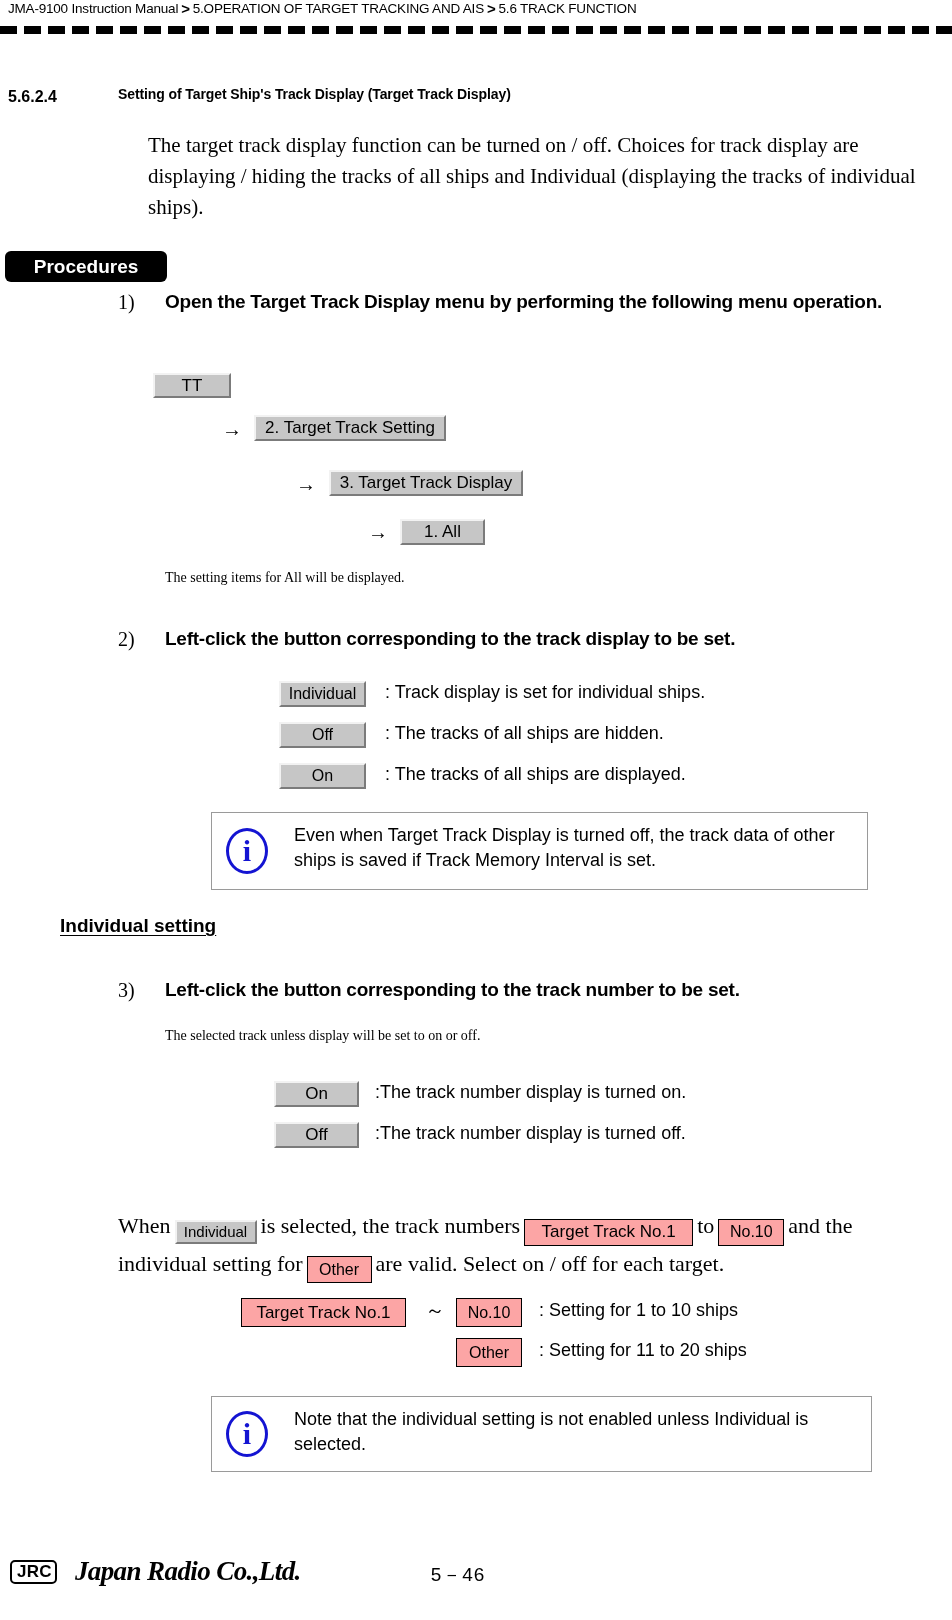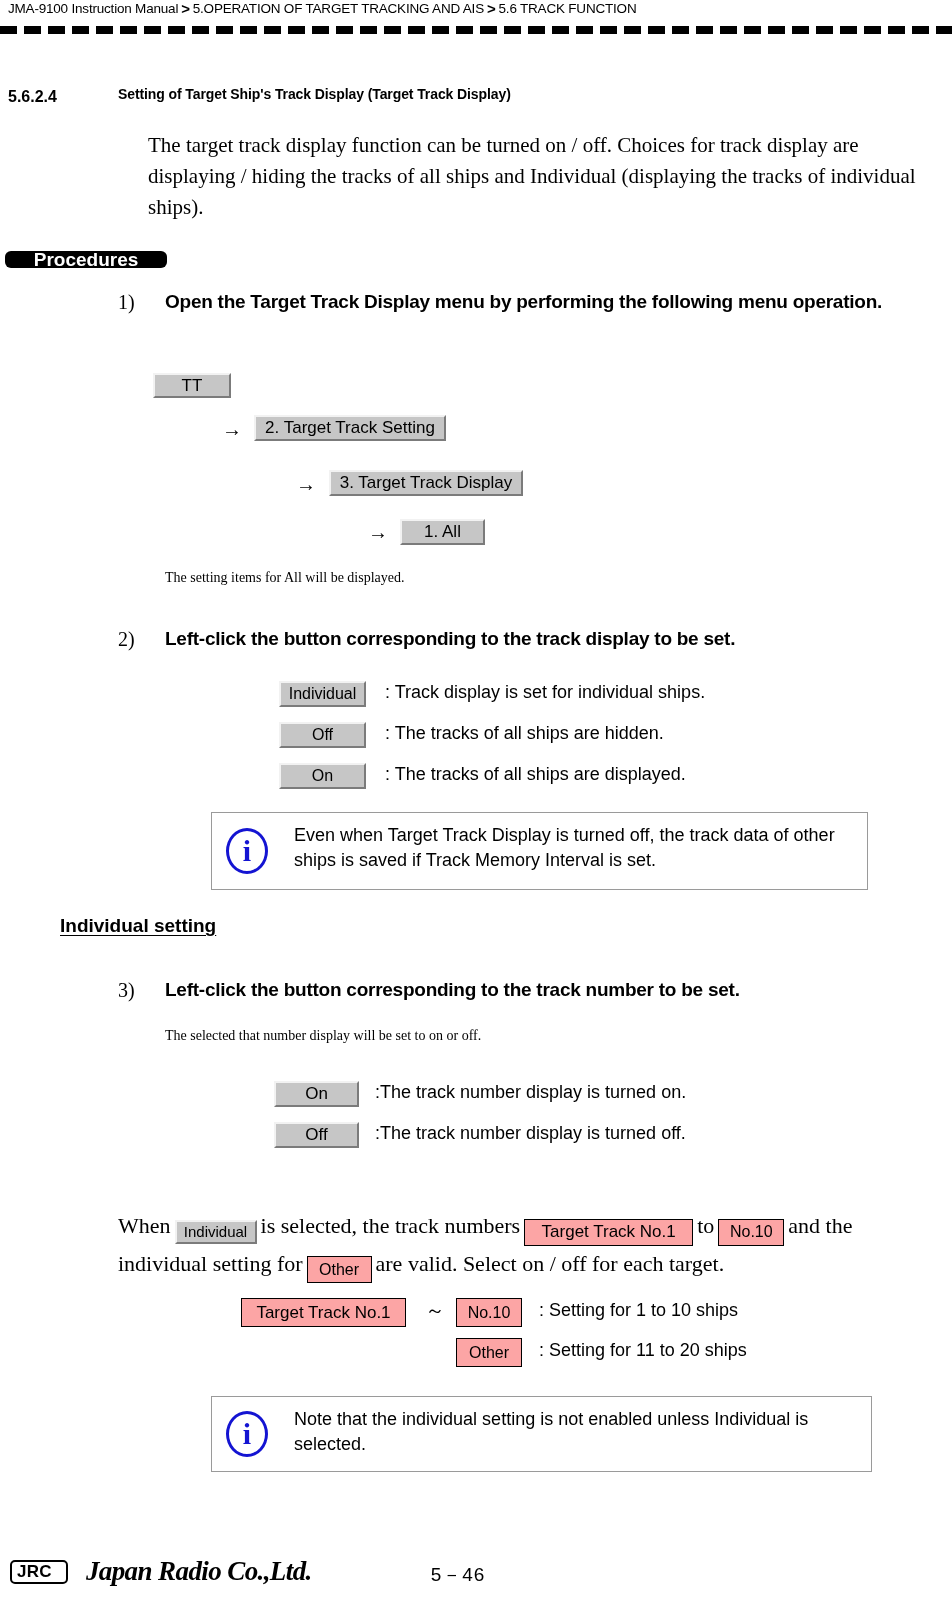--- a/index.html
+++ b/index.html
@@ -75,21 +75,21 @@
     font-size: 21px;
     line-height: 31px;
   }
 
   
   .procedures {
     position: absolute;
     left: 5px;
     top: 251px;
     width: 162px;
-    height: 17px;
+    height: 31px;
     background: #000;
     border-radius: 6px;
     color: #fff;
     font-family: "Liberation Sans", sans-serif;
     font-weight: bold;
     font-size: 19px;
     display: flex;
     align-items: center;
     justify-content: center;
   }
@@ -225,21 +225,21 @@
   .footer-logo {
     position: absolute;
     left: 10px;
     top: 1556px;
     display: flex;
     align-items: center;
   }
   .jrc-mark {
     border: 2px solid #000;
     border-radius: 5px;
-    padding: 1px 14px 2px 5px;
+    padding: 1px 3px 2px 5px;
     font-family: "Liberation Sans", sans-serif;
     font-weight: bold;
     font-size: 17px;
     letter-spacing: 0.3px;
     line-height: 1;
   }
   .jrc-name {
     margin-left: 18px;
     font-family: "Liberation Serif", serif;
     font-style: italic;
@@ -303,21 +303,21 @@
 <div class="notebox" style="left:211px; top:812px; width:657px; height:78px;">
   <div class="ico">i</div>
   <div class="txt">Even when Target Track Display is turned off, the track data of other ships is saved if Track Memory Interval is set.</div>
 </div>
 
 <div class="sub-head">Individual setting</div>
 
 <div class="step-num" style="left:118px; top:979px;">3)</div>
 <div class="step-text" style="left:165px; top:976px; width:790px;">Left-click the button corresponding to the track number to be set.</div>
 
-<div class="plain-note" style="left:165px; top:1028px;">The selected that number display will be set to on or off.</div>
+<div class="plain-note" style="left:165px; top:1028px;">The selected track unless display will be set to on or off.</div>
 
 <div class="btn3d abs" style="left:274px; top:1081px; width:85px; height:26px; font-size:17px;">On</div>
 <div class="desc" style="left:375px; top:1082px;">:The track number display is turned on.</div>
 
 <div class="btn3d abs" style="left:274px; top:1122px; width:85px; height:26px; font-size:17px;">Off</div>
 <div class="desc" style="left:375px; top:1123px;">:The track number display is turned off.</div>
 
 <div class="when-para">
   <span>When</span><span class="btn3d" style="width:82px; height:24px; font-size:15px;">Individual</span><span>is selected, the track numbers</span><span class="boxflat" style="width:169px; height:27px; font-size:17px;">Target Track No.1</span><span>to</span><span class="boxflat" style="width:66px; height:27px; font-size:16px;">No.10</span><span>and the individual setting for</span><span class="boxflat" style="width:65px; height:27px; font-size:16px;">Other</span><span>are valid. Select on / off for each target.</span>
 </div>

